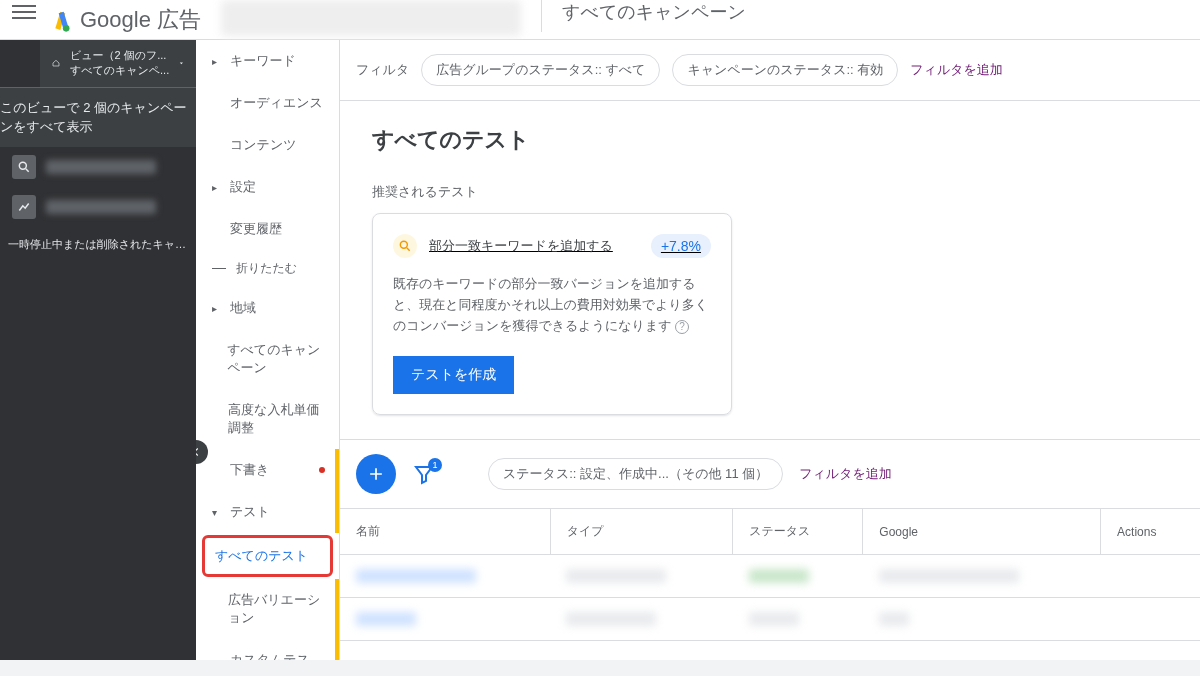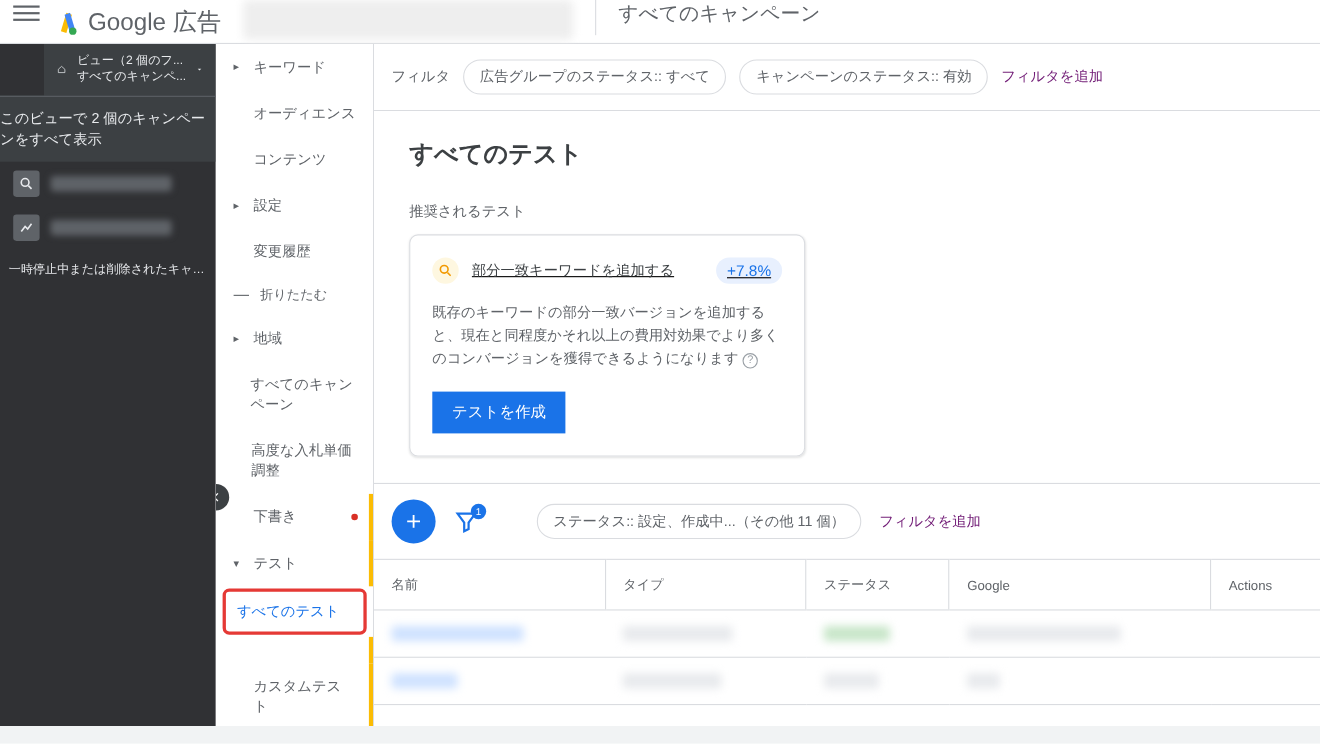--- a/index.html
+++ b/index.html
@@ -190,20 +190,21 @@
     <div class="ls-item">
       <span class="ls-caret">▾</span>
       <span>テスト</span>
       <span class="ls-accent"></span>
     </div>
     <div class="ls-item nested selected highlighted">
       <span>すべてのテスト</span>
     </div>
     <div class="ls-item nested">
       <span style="width:10px"></span>
+        <span>広告バリエーション</span>
       <span class="ls-accent"></span>
     </div>
     <div class="ls-item nested">
       <span style="width:10px"></span>
         <span>カスタムテスト</span>
       <span class="ls-accent"></span>
     </div>
 
   </div>
 

